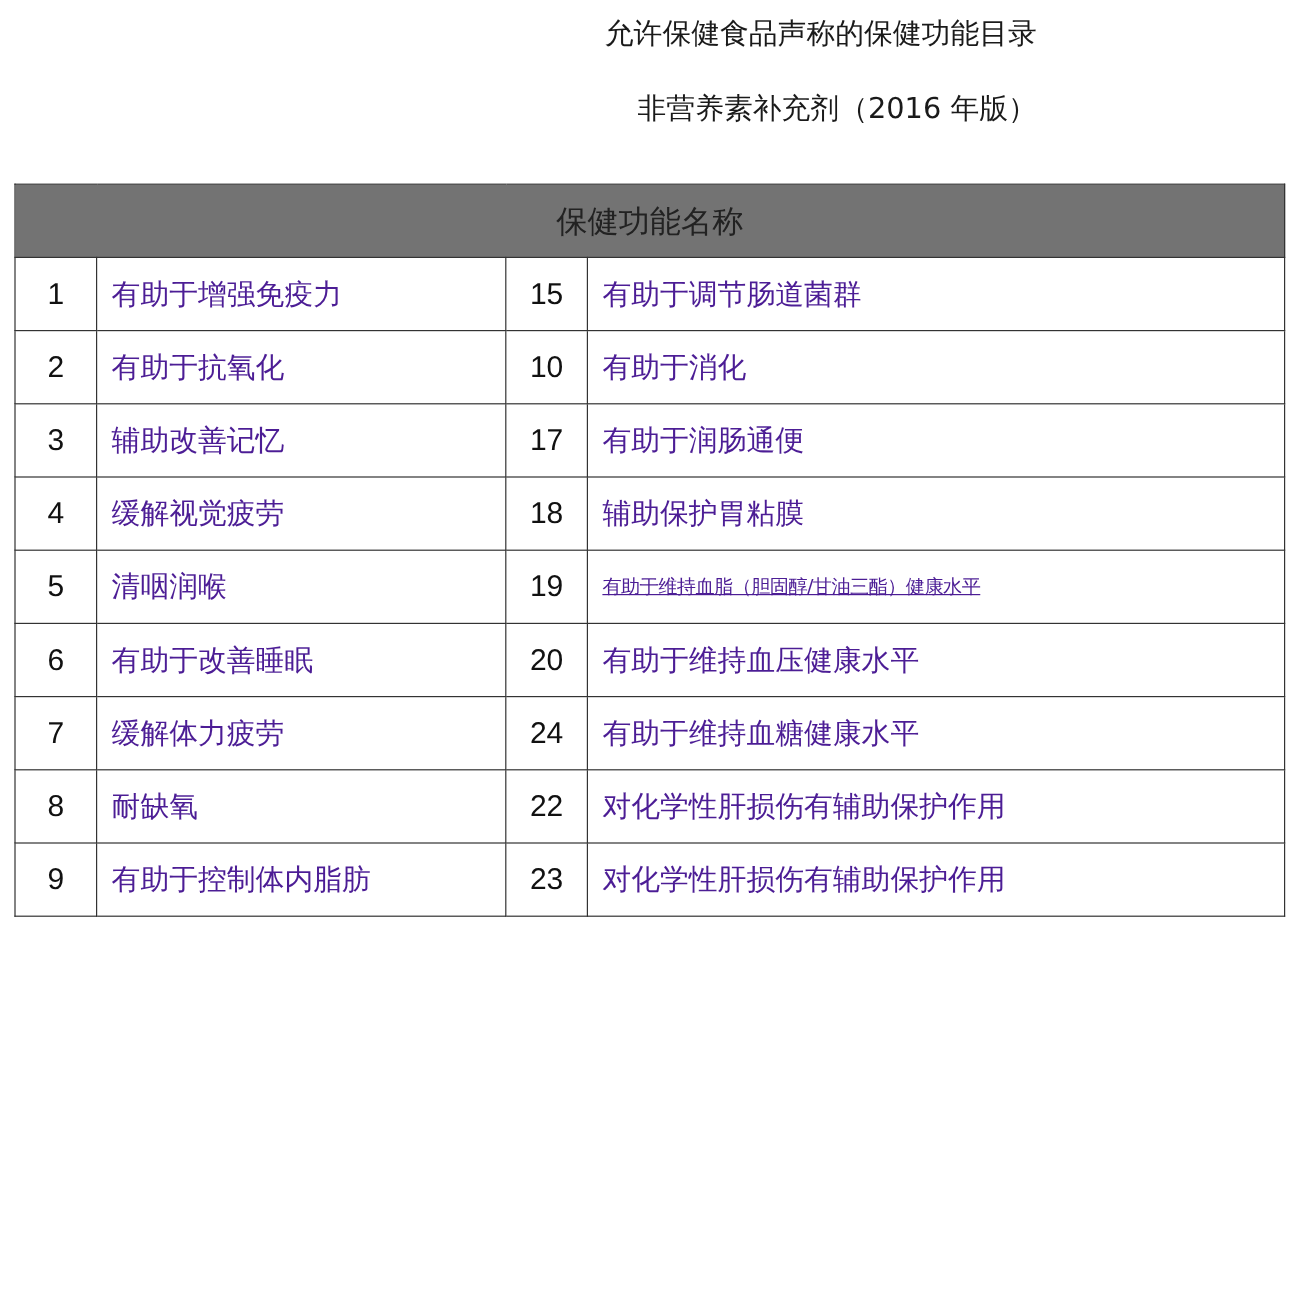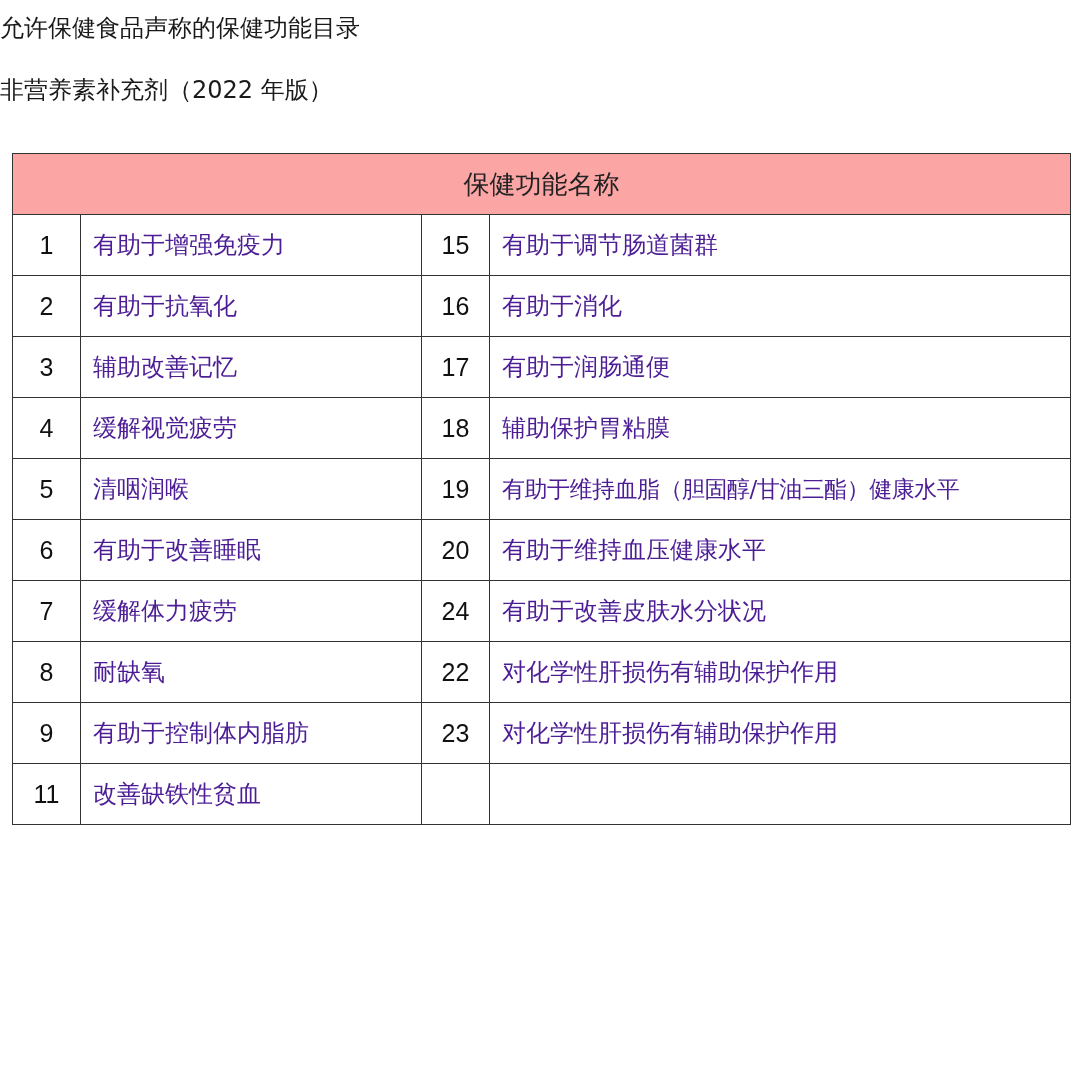--- a/index.html
+++ b/index.html
@@ -1,31 +1,31 @@
 <!DOCTYPE html>
 <html><head>
 <meta charset="utf-8">
 <style>
   html, body { margin: 0; padding: 0; background: #ffffff; }
   body { width: 1080px; height: 1079px; position: relative; overflow: hidden; font-family: "DejaVu Sans", sans-serif; color: #222; }
-  .title { position: absolute; left: 0; width: 864px; text-align: left; font-size: 24px; color: #1a1a1a; }
+  .title { position: absolute; left: 0; width: 864px; text-align: right; font-size: 24px; color: #1a1a1a; }
   .t1 { top: 12px; }
   .t2 { top: 74px; }
   table { position: absolute; left: 12px; top: 153px; width: 1058px; border-collapse: collapse; table-layout: fixed; }
   td, th { border: 1.5px solid #333; height: 60px; padding: 0; font-size: 24px; font-weight: normal; }
-  th { background: #fca5a5; height: 60px; text-align: center; font-family: "DejaVu Serif", serif; font-size: 26px; color: #222; }
+  th { background: #737373; height: 60px; text-align: center; font-family: "DejaVu Serif", serif; font-size: 26px; color: #222; }
   td.num { text-align: center; font-family: "Liberation Sans", sans-serif; font-size: 25px; color: #111; }
   td.name { padding-left: 12px; color: #4c1d95; font-size: 24px; white-space: nowrap; }
-  td.name.long { font-size: 23px; letter-spacing: -0.5px; }
+  td.name.long { font-size: 16px; letter-spacing: -0.5px; text-decoration: underline; }
 </style>
 </head>
 <body>
 
 <div class="title t1">允许保健食品声称的保健功能目录</div>
-<div class="title t2">非营养素补充剂（2022 年版）</div>
+<div class="title t2">非营养素补充剂（2016 年版）</div>
 
 <table>
   <colgroup>
     <col style="width:68px">
     <col style="width:341px">
     <col style="width:68px">
     <col style="width:581px">
   </colgroup>
   <thead>
     <tr>
@@ -35,21 +35,21 @@
   <tbody id="tbody">
       <tr>
         <td class="num">1</td>
         <td class="name">有助于增强免疫力</td>
         <td class="num">15</td>
         <td class="name">有助于调节肠道菌群</td>
       </tr>
       <tr>
         <td class="num">2</td>
         <td class="name">有助于抗氧化</td>
-        <td class="num">16</td>
+        <td class="num">10</td>
         <td class="name">有助于消化</td>
       </tr>
       <tr>
         <td class="num">3</td>
         <td class="name">辅助改善记忆</td>
         <td class="num">17</td>
         <td class="name">有助于润肠通便</td>
       </tr>
       <tr>
         <td class="num">4</td>
@@ -66,34 +66,28 @@
       <tr>
         <td class="num">6</td>
         <td class="name">有助于改善睡眠</td>
         <td class="num">20</td>
         <td class="name">有助于维持血压健康水平</td>
       </tr>
       <tr>
         <td class="num">7</td>
         <td class="name">缓解体力疲劳</td>
         <td class="num">24</td>
-        <td class="name">有助于改善皮肤水分状况</td>
+        <td class="name">有助于维持血糖健康水平</td>
       </tr>
       <tr>
         <td class="num">8</td>
         <td class="name">耐缺氧</td>
         <td class="num">22</td>
         <td class="name">对化学性肝损伤有辅助保护作用</td>
       </tr>
       <tr>
         <td class="num">9</td>
         <td class="name">有助于控制体内脂肪</td>
         <td class="num">23</td>
         <td class="name">对化学性肝损伤有辅助保护作用</td>
       </tr>
-      <tr>
-        <td class="num">11</td>
-        <td class="name">改善缺铁性贫血</td>
-        <td class="num"></td>
-        <td class="name"></td>
-      </tr>
     </tbody>
 </table>
 
 </body></html>

